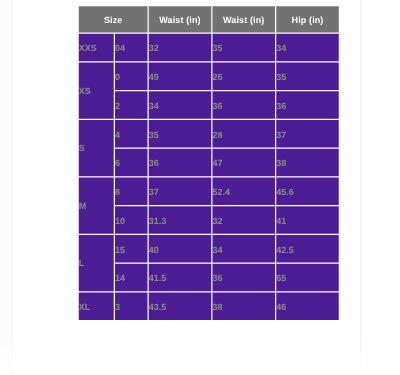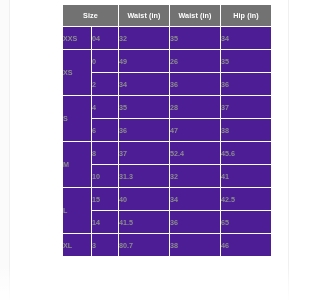--- a/index.html
+++ b/index.html
@@ -185,21 +185,21 @@
           </tr>
           <tr>
             <td>14</td>
             <td>41.5</td>
             <td>36</td>
             <td>65</td>
           </tr>
           <tr>
             <td class="size-letter" rowspan="1">XL</td>
             <td>3</td>
-            <td>80.7</td>
+            <td>43.5</td>
             <td>38</td>
             <td>46</td>
           </tr>
         </tbody>
     </table>
   </div>
 
   <div class="fade-mask"></div>
 
 </div>

